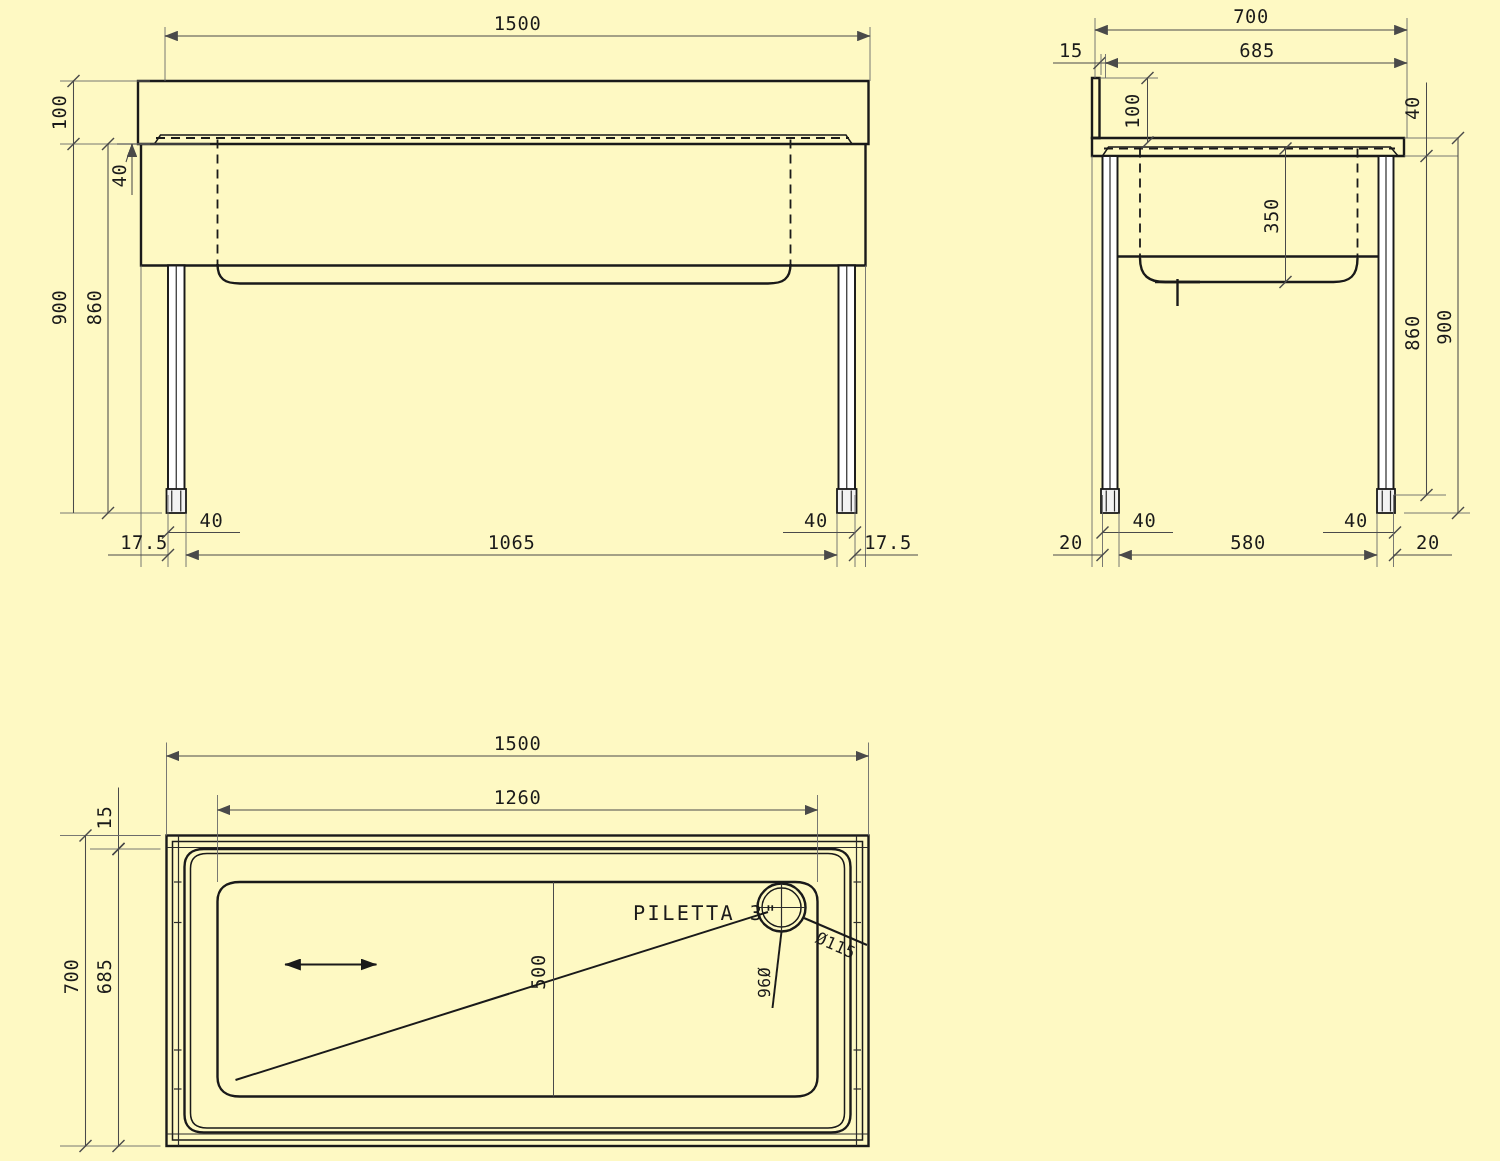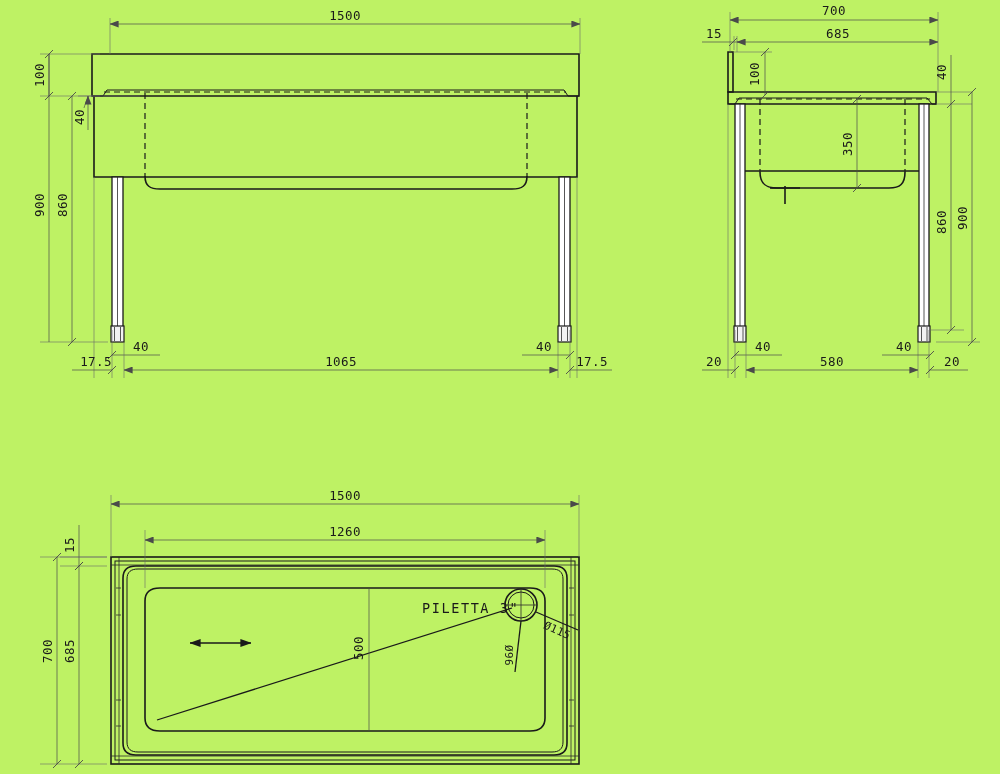--- a/index.html
+++ b/index.html
@@ -10,21 +10,21 @@
   body {
     width: 1000px;
     height: 774px;
     font-family: "DejaVu Sans Mono", monospace;
     overflow: hidden;
   }
   #drawing-root {
     position: relative;
     width: 1000px;
     height: 774px;
-    background: #bef264;
+    background: #fef9c3;
   }
   svg.cad {
     position: absolute;
     top: 0;
     left: 0;
     width: 1000px;
     height: 774px;
     display: block;
   }
   .obj      { fill: none; stroke: #1a1a1a; stroke-width: 1.6; }

